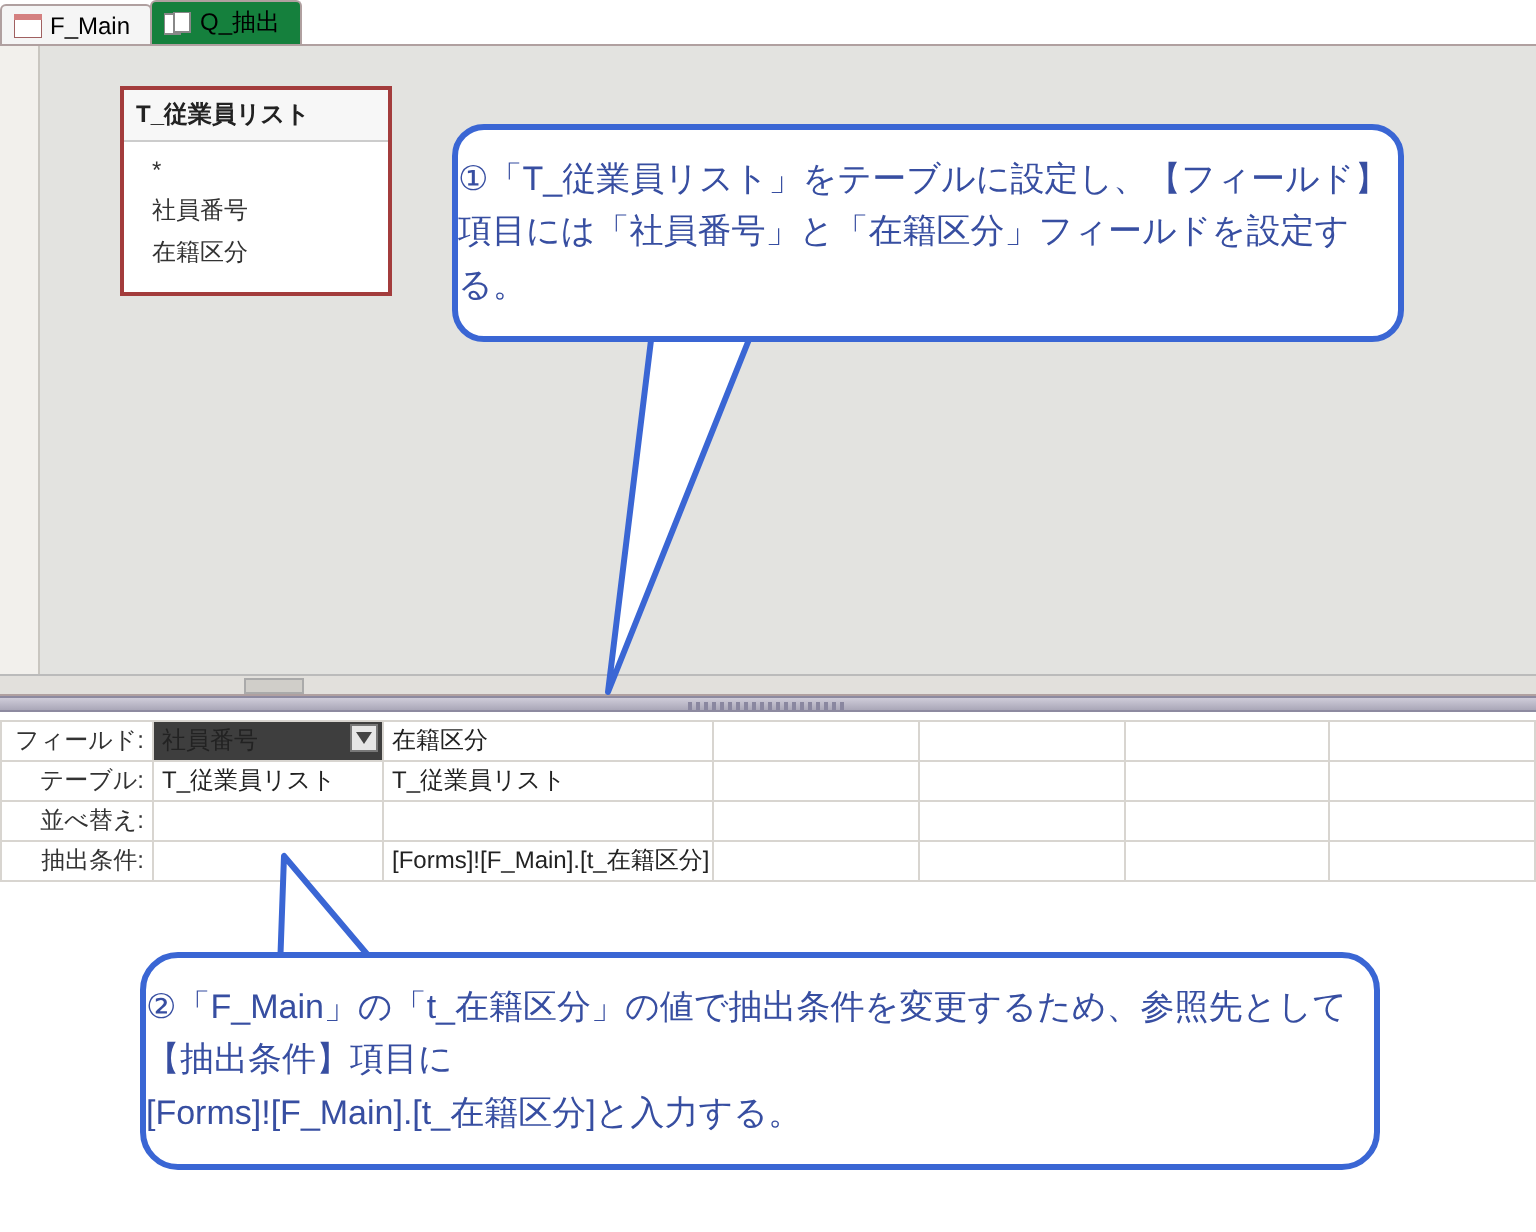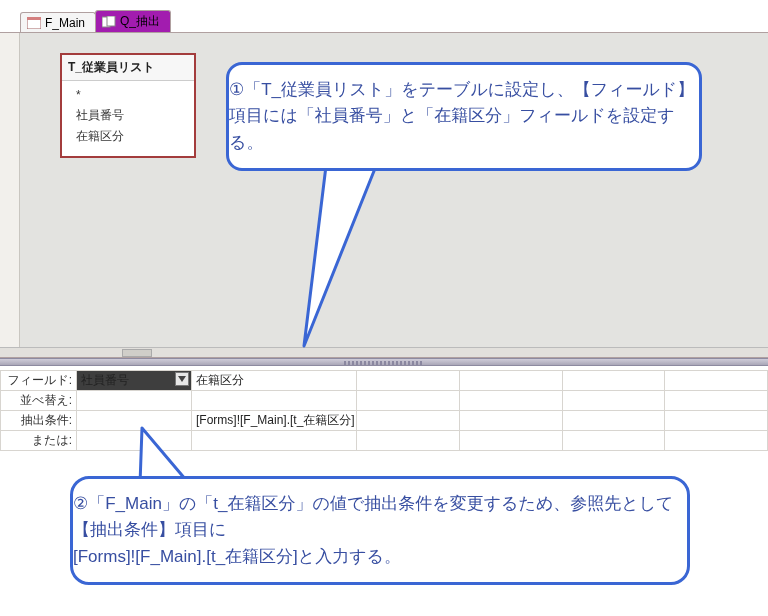--- a/index.html
+++ b/index.html
@@ -11,40 +11,40 @@
     width: 768px;
     height: 616px;
     position: relative;
     overflow: hidden;
   }
 
   
   .tabs {
     display: flex;
     align-items: flex-end;
-    height: 32px;
-    padding-left: 20px;
+    height: 22px;
+    padding-left: 0;
     background: #fff;
   }
   .tab {
     display: flex;
     align-items: center;
     gap: 4px;
     padding: 2px 10px 2px 6px;
     border: 1px solid #b0a0a0;
     border-bottom: none;
     border-top-left-radius: 3px;
     border-top-right-radius: 3px;
     background: #f5f5f5;
     margin-right: -1px;
     height: 20px;
     cursor: pointer;
   }
   .tab.active {
-    background: #a21caf;
+    background: #15803d;
     height: 22px;
     position: relative;
     z-index: 2;
   }
   .tab .icon svg { display: block; }
 
   
   .upper {
     position: relative;
     border-top: 1px solid #b0a0a0;
@@ -268,41 +268,41 @@
               </svg>
         </span>
       </td>
       <td>在籍区分</td>
       <td></td>
       <td></td>
       <td></td>
       <td></td>
     </tr>
     <tr>
+      <th>テーブル:</th>
+      <td>T_従業員リスト</td>
+      <td>T_従業員リスト</td>
+      <td></td>
+          <td></td>
+          <td></td>
+          <td></td>
+    </tr>
+    <tr>
       <th>並べ替え:</th>
       <td></td>
       <td></td>
       <td></td>
           <td></td>
           <td></td>
           <td></td>
     </tr>
     <tr>
       <th>抽出条件:</th>
       <td></td>
       <td>[Forms]![F_Main].[t_在籍区分]</td>
-      <td></td>
-          <td></td>
-          <td></td>
-          <td></td>
-    </tr>
-    <tr>
-      <th>または:</th>
-      <td></td>
-      <td></td>
       <td></td>
           <td></td>
           <td></td>
           <td></td>
     </tr>
   </tbody>
     </table>
 </div>
 
 <svg class="tail pointer1">

